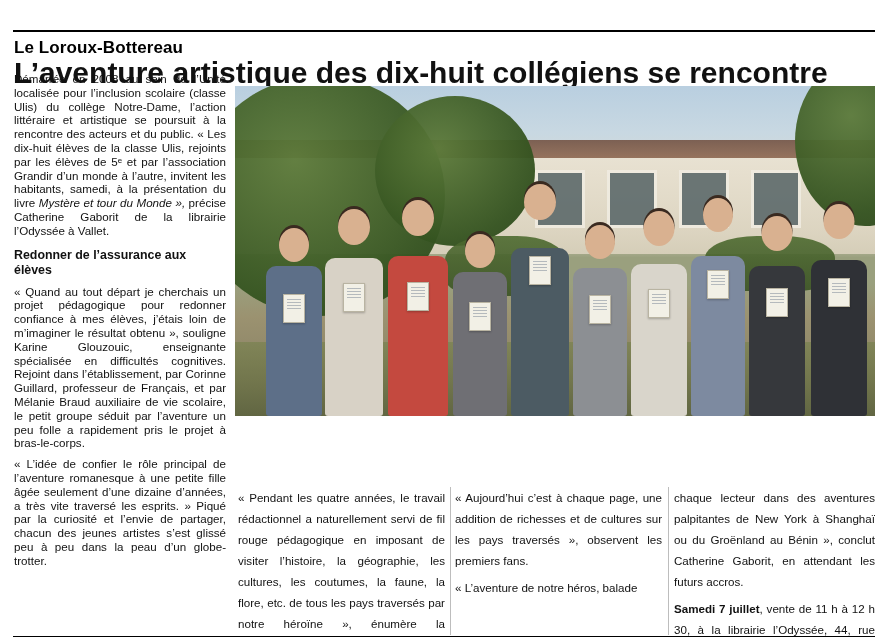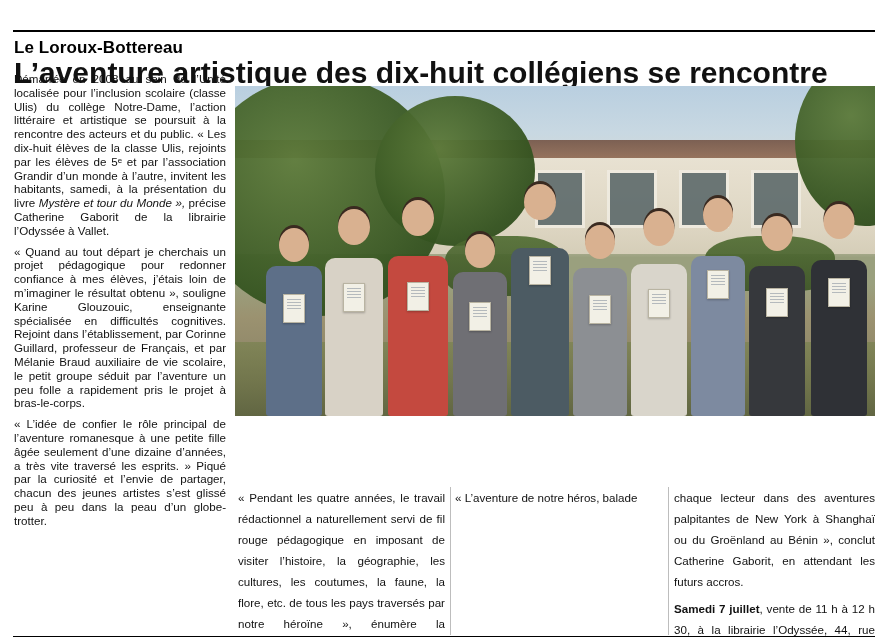--- a/index.html
+++ b/index.html
@@ -212,20 +212,21 @@
 <body>
 
 <div id="page">
 
   <div class="kicker">Le Loroux-Bottereau</div>
   <div class="rule-top"></div>
   <h1 class="headline">L’aventure artistique des dix-huit collégiens se rencontre</h1>
 
   <div class="col-left">
     <p><span>Démarrée en 2008 au sein de l’Unité localisée pour l’inclusion scolaire (classe Ulis) du collège Notre-Dame, l’action littéraire et artistique se poursuit à la rencontre des acteurs et du public. « Les dix-huit élèves de la classe Ulis, rejoints par les élèves de 5ᵉ et par l’association Grandir d’un monde à l’autre, invitent les habitants, samedi, à la présentation du livre </span><span class="ital">Mystère et tour du Monde »,</span><span> précise Catherine Gaborit de la librairie l’Odyssée à Vallet.</span></p>
+    <p class="subhead">Redonner de l’assurance aux élèves</p>
     <p>« Quand au tout départ je cherchais un projet pédagogique pour redonner confiance à mes élèves, j’étais loin de m’imaginer le résultat obtenu », souligne Karine Glouzouic, enseignante spécialisée en difficultés cognitives. Rejoint dans l’établissement, par Corinne Guillard, professeur de Français, et par Mélanie Braud auxiliaire de vie scolaire, le petit groupe séduit par l’aventure un peu folle a rapidement pris le projet à bras-le-corps.</p>
     <p>« L’idée de confier le rôle principal de l’aventure romanesque à une petite fille âgée seulement d’une dizaine d’années, a très vite traversé les esprits. » Piqué par la curiosité et l’envie de partager, chacun des jeunes artistes s’est glissé peu à peu dans la peau d’un globe-trotter.</p>
   </div>
 
   <div class="photo-wrap">
     <div class="photo">
       <div class="roof"></div>
       <div class="wall"></div>
       <div class="win" style="left:300px;"></div>
       <div class="win" style="left:372px;"></div>
@@ -293,20 +294,21 @@
 
 
   <div class="vrule" style="left:450px;"></div>
   <div class="vrule" style="left:668px;"></div>
 
   <div class="col col-2">
     <p>« Pendant les quatre années, le travail rédactionnel a naturellement servi de fil rouge pédagogique en imposant de visiter l’histoire, la géographie, les cultures, les coutumes, la faune, la flore, etc. de tous les pays traversés par notre héroïne », énumère la pédagogue, ravie de constater depuis la joie sur les visages et les notes sur les copies. Épaulé par des professionnels,</p>
   </div>
 
   <div class="col col-3">
+    <p>« Aujourd’hui c’est à chaque page, une addition de richesses et de cultures sur les pays traversés », observent les premiers fans.</p>
     <p>« L’aventure de notre héros, balade</p>
   </div>
 
   <div class="col col-4">
     <p>chaque lecteur dans des aventures palpitantes de New York à Shanghaï ou du Groënland au Bénin », conclut Catherine Gaborit, en attendant les futurs accros.</p>
     <p><span class="bold">Samedi 7 juillet</span><span>, vente de 11 h à 12 h 30, à la librairie l’Odyssée, 44, rue François Luneau. Tél. 02 40 33 99 03 ; Site : www.librairie-odyssee-vallet.com</span></p>
   </div>
 
   <div class="rule-bottom"></div>
 </div>

